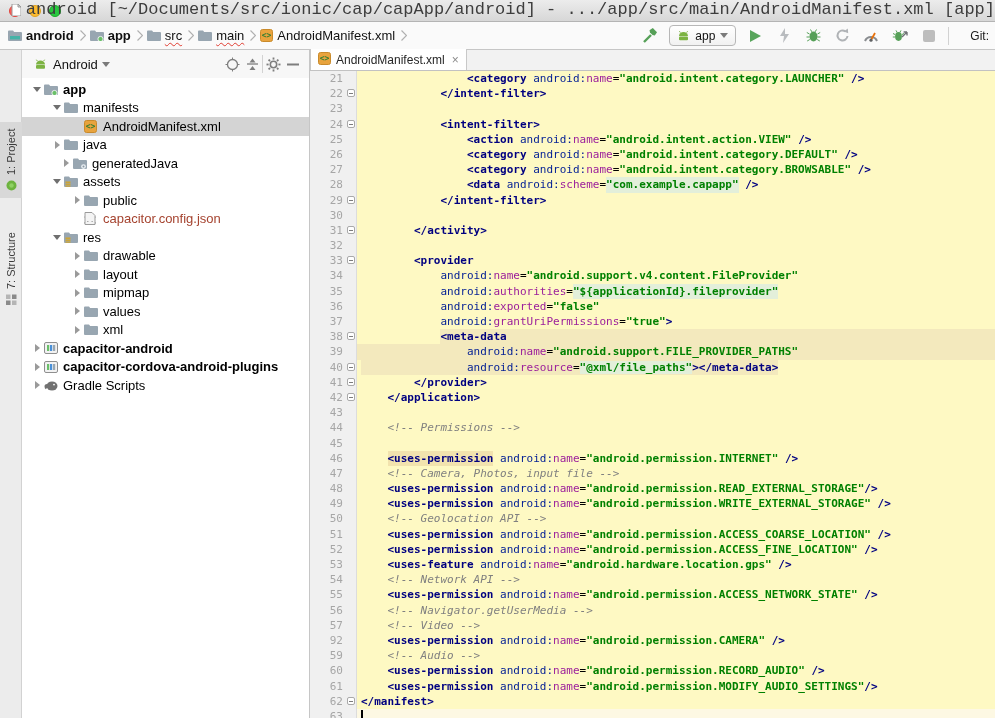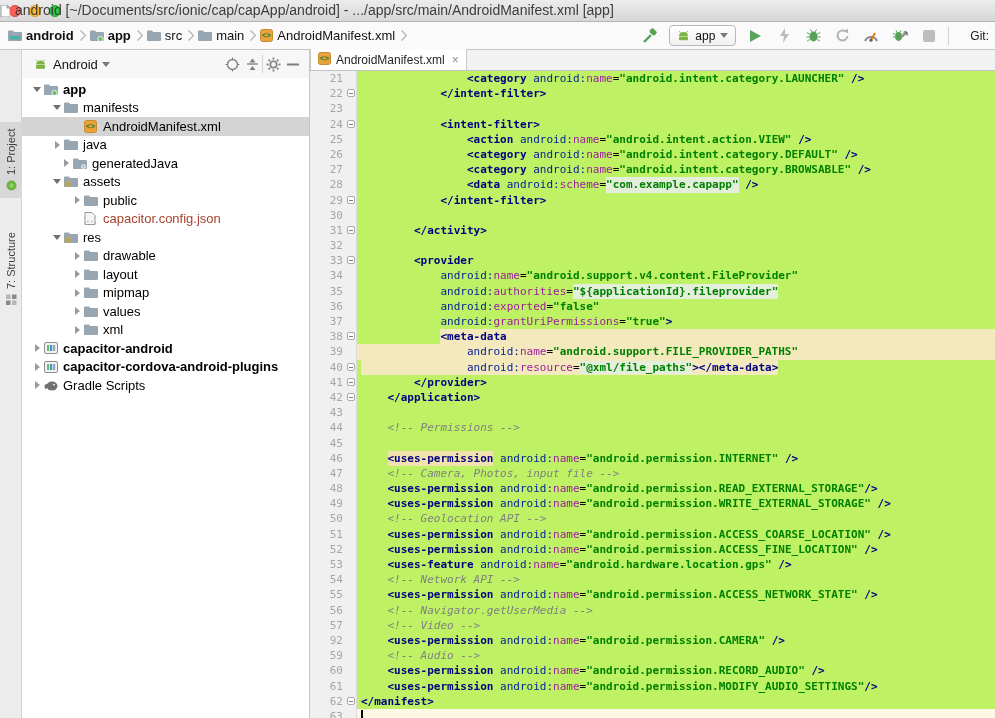--- a/index.html
+++ b/index.html
@@ -6,31 +6,31 @@
   html,body { width:995px; height:718px; overflow:hidden; font-family:"Liberation Sans", sans-serif; background:#fff; }
 
   
   .titlebar { height:22px; background:linear-gradient(#ececec,#d7d7d7); border-bottom:1px solid #b4b4b4;
               display:flex; align-items:center; position:relative; }
   .lights { display:flex; gap:8px; margin-left:9px; }
   .light { width:12px; height:12px; border-radius:50%; }
   .light.red { background:#ff5f57; border:1px solid #e0443e; }
   .light.yellow { background:#febc2e; border:1px solid #dea123; }
   .light.green { background:#28c840; border:1px solid #1aab29; }
-  .titletext { position:absolute; left:0; right:0; text-align:left; font-size:14px; color:#3d3d3d; }
+  .titletext { position:absolute; left:0; right:0; text-align:right; font-size:17px; color:#3d3d3d;font-family:Liberation Mono, monospace; }
   .doc-ico { display:inline-block; vertical-align:-2px; margin-right:5px; }
 
   
   .navbar { height:28px; background:#fafafa; border-bottom:1px solid #c6c6c6; display:flex; align-items:center;
             padding:0 6px 0 8px; }
   .crumbs { display:flex; align-items:center; flex:1; min-width:0; }
   .bc { display:flex; align-items:center; font-size:13px; color:#111; margin-right:2px; white-space:nowrap; }
   .bc .ic { margin-right:4px; display:inline-flex; }
   .bc.bold { font-weight:bold; }
-  .bc .sq { text-decoration-style:wavy; text-decoration-color:#e03c31; text-decoration-thickness:1px; text-underline-offset:2px;text-align:right; }
+  .bc .sq { text-decoration:underline; text-decoration-style:wavy; text-decoration-color:#e03c31; text-decoration-thickness:1px; text-underline-offset:2px;text-align:right; }
   .chev { margin:0 4px; display:inline-flex; }
   .rtools { display:flex; align-items:center; gap:9px; }
   .tbtn { display:inline-flex; align-items:center; justify-content:center; width:20px; height:20px; }
   .combo { display:flex; align-items:center; gap:5px; height:21px; padding:0 7px; border:1px solid #b7b7b7;
            border-radius:4px; background:linear-gradient(#ffffff,#f1f1f1); font-size:12px; color:#111; }
   .gitlbl { font-size:12px; color:#1a1a1a; margin-left:12px; white-space:nowrap; }
   .vsep { width:1px; height:18px; background:#d2d2d2; }
 
   
   .main { display:flex; height:668px; }
@@ -57,21 +57,21 @@
   .trow .lbl.red { color:#a5432f; }
   .tri-d { width:0; height:0; border-left:4px solid transparent; border-right:4px solid transparent; border-top:5px solid #6f6f6f; }
   .tri-r { width:0; height:0; border-top:4px solid transparent; border-bottom:4px solid transparent; border-left:5px solid #9a9a9a; }
 
   
   .editor { flex:1; display:flex; flex-direction:column; min-width:0; }
   .tabbar { height:21px; background:#f2f2f2; border-bottom:1px solid #c2c2c2; display:flex; align-items:flex-end; flex:none; }
   .etab { height:21px; background:#fff; border-right:1px solid #c9c9c9; border-left:1px solid #c9c9c9;
           display:flex; align-items:center; gap:5px; padding:0 7px; font-size:12px; color:#262626; }
   .etab .x { color:#8c8c8c; font-size:12px; margin-left:2px; }
-  .codewrap { flex:1; display:flex; overflow:hidden; background:#bef264; }
+  .codewrap { flex:1; display:flex; overflow:hidden; background:#fef9c3; }
   .gutter { width:47px; flex:none; background:#f0f0f0; border-right:1px solid #dcdcdc; }
   .gcell { height:15.2px; line-height:15.2px; font-family:"DejaVu Sans Mono", monospace; font-size:11px;
            color:#a6a6a6; text-align:right; padding-right:13px; position:relative; }
   .fold { position:absolute; right:1px; top:3px; width:8px; height:8px; border:1px solid #a9a9a9; border-radius:2px;
           background:#fff; }
   .fold::after { content:""; position:absolute; left:1px; right:1px; top:3px; height:1px; background:#7c7c7c; }
   .code { flex:1; min-width:0; font-family:"DejaVu Sans Mono", monospace; font-size:11px; }
   .crow { height:15.2px; line-height:15.2px; white-space:pre; display:flex; padding-left:4px; }
   .crow span { white-space:pre; }
   .crow.bandfull { background:#f3e9bd; }

